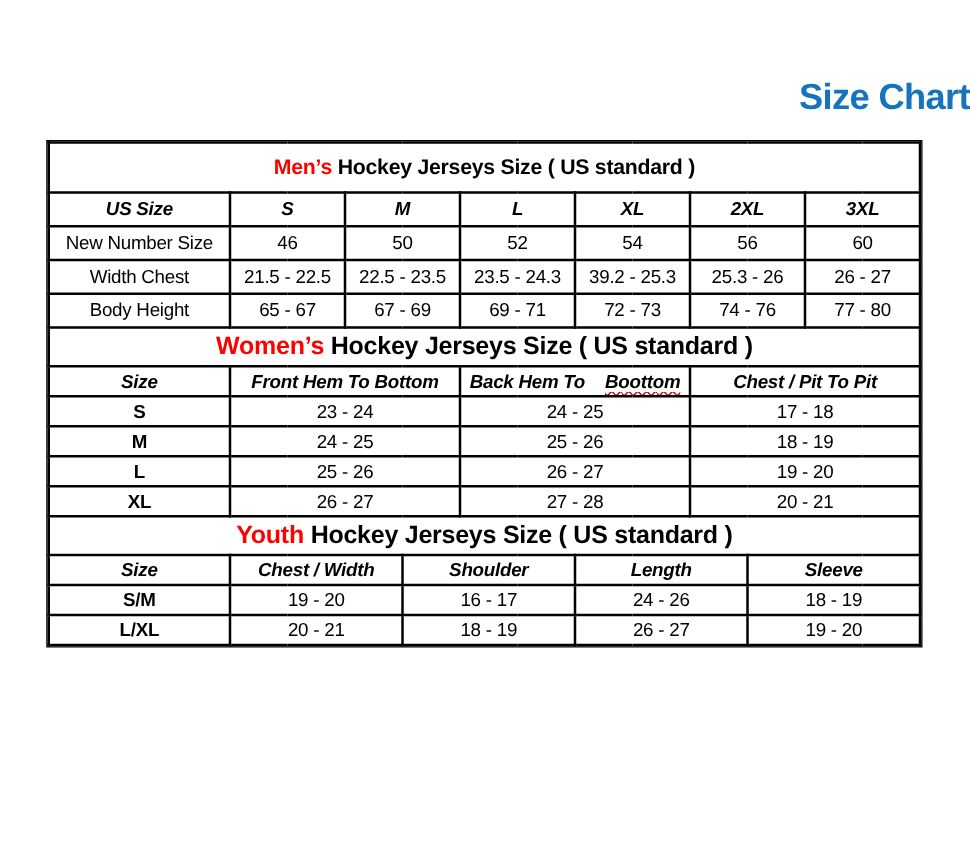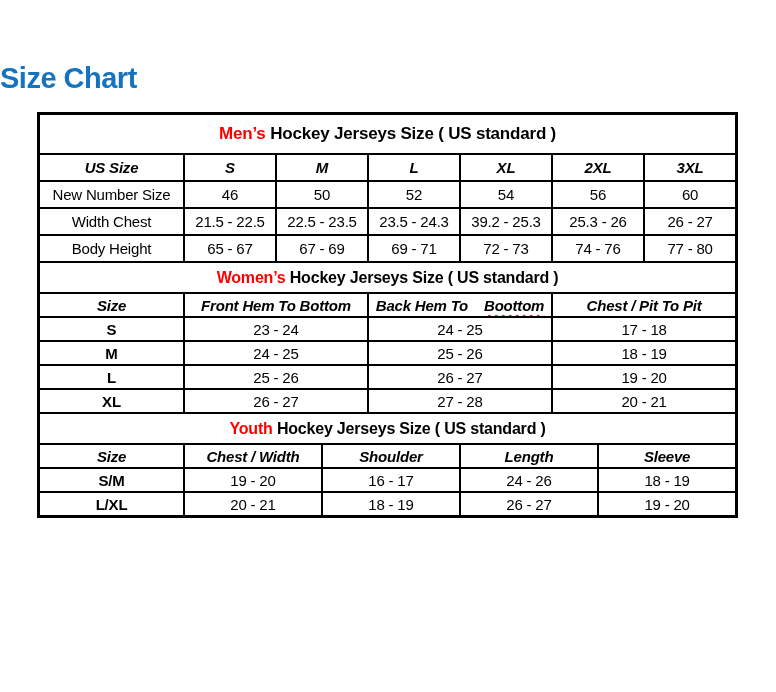--- a/index.html
+++ b/index.html
@@ -12,21 +12,21 @@
   }
   *{box-sizing:border-box;margin:0;padding:0;}
   html,body{background:#ffffff;}
   body{
     width:776px;height:692px;overflow:hidden;
     font-family:"Liberation Sans","DejaVu Sans",sans-serif;
     color:#000;
   }
   .title{
     margin-top:62px;
-    text-align:left;
+    text-align:right;
     font-size:29px;
     font-weight:bold;
     color:var(--title-blue);
     letter-spacing:-0.5px;
   }
   .table-wrap{
     display:inline-block;
     margin:17px 0 0 37px;
     border:1px solid var(--table-border);
   }
@@ -45,21 +45,21 @@
     letter-spacing:-0.2px;
     white-space:nowrap;
     overflow:hidden;
   }
   td.band{
     background:var(--band-yellow);
     font-weight:bold;
     font-size:17px;
     height:40px;
   }
-  td.band.band-sm{height:31px;font-size:16px;}
+  td.band.band-sm{height:31px;font-size:20px;}
   .band-red{color:var(--accent-red);text-align:center;}
   td.hdr{font-weight:bold;font-style:italic;}
   td.lbl-bold{font-weight:bold;}
   tr.r27 td{height:27px;}
   tr.r30 td{height:24px;}
   .sq{
     text-decoration-line:underline;
     text-decoration-style:wavy;
     text-decoration-color:var(--squiggle-red);
     text-decoration-thickness:1px;

